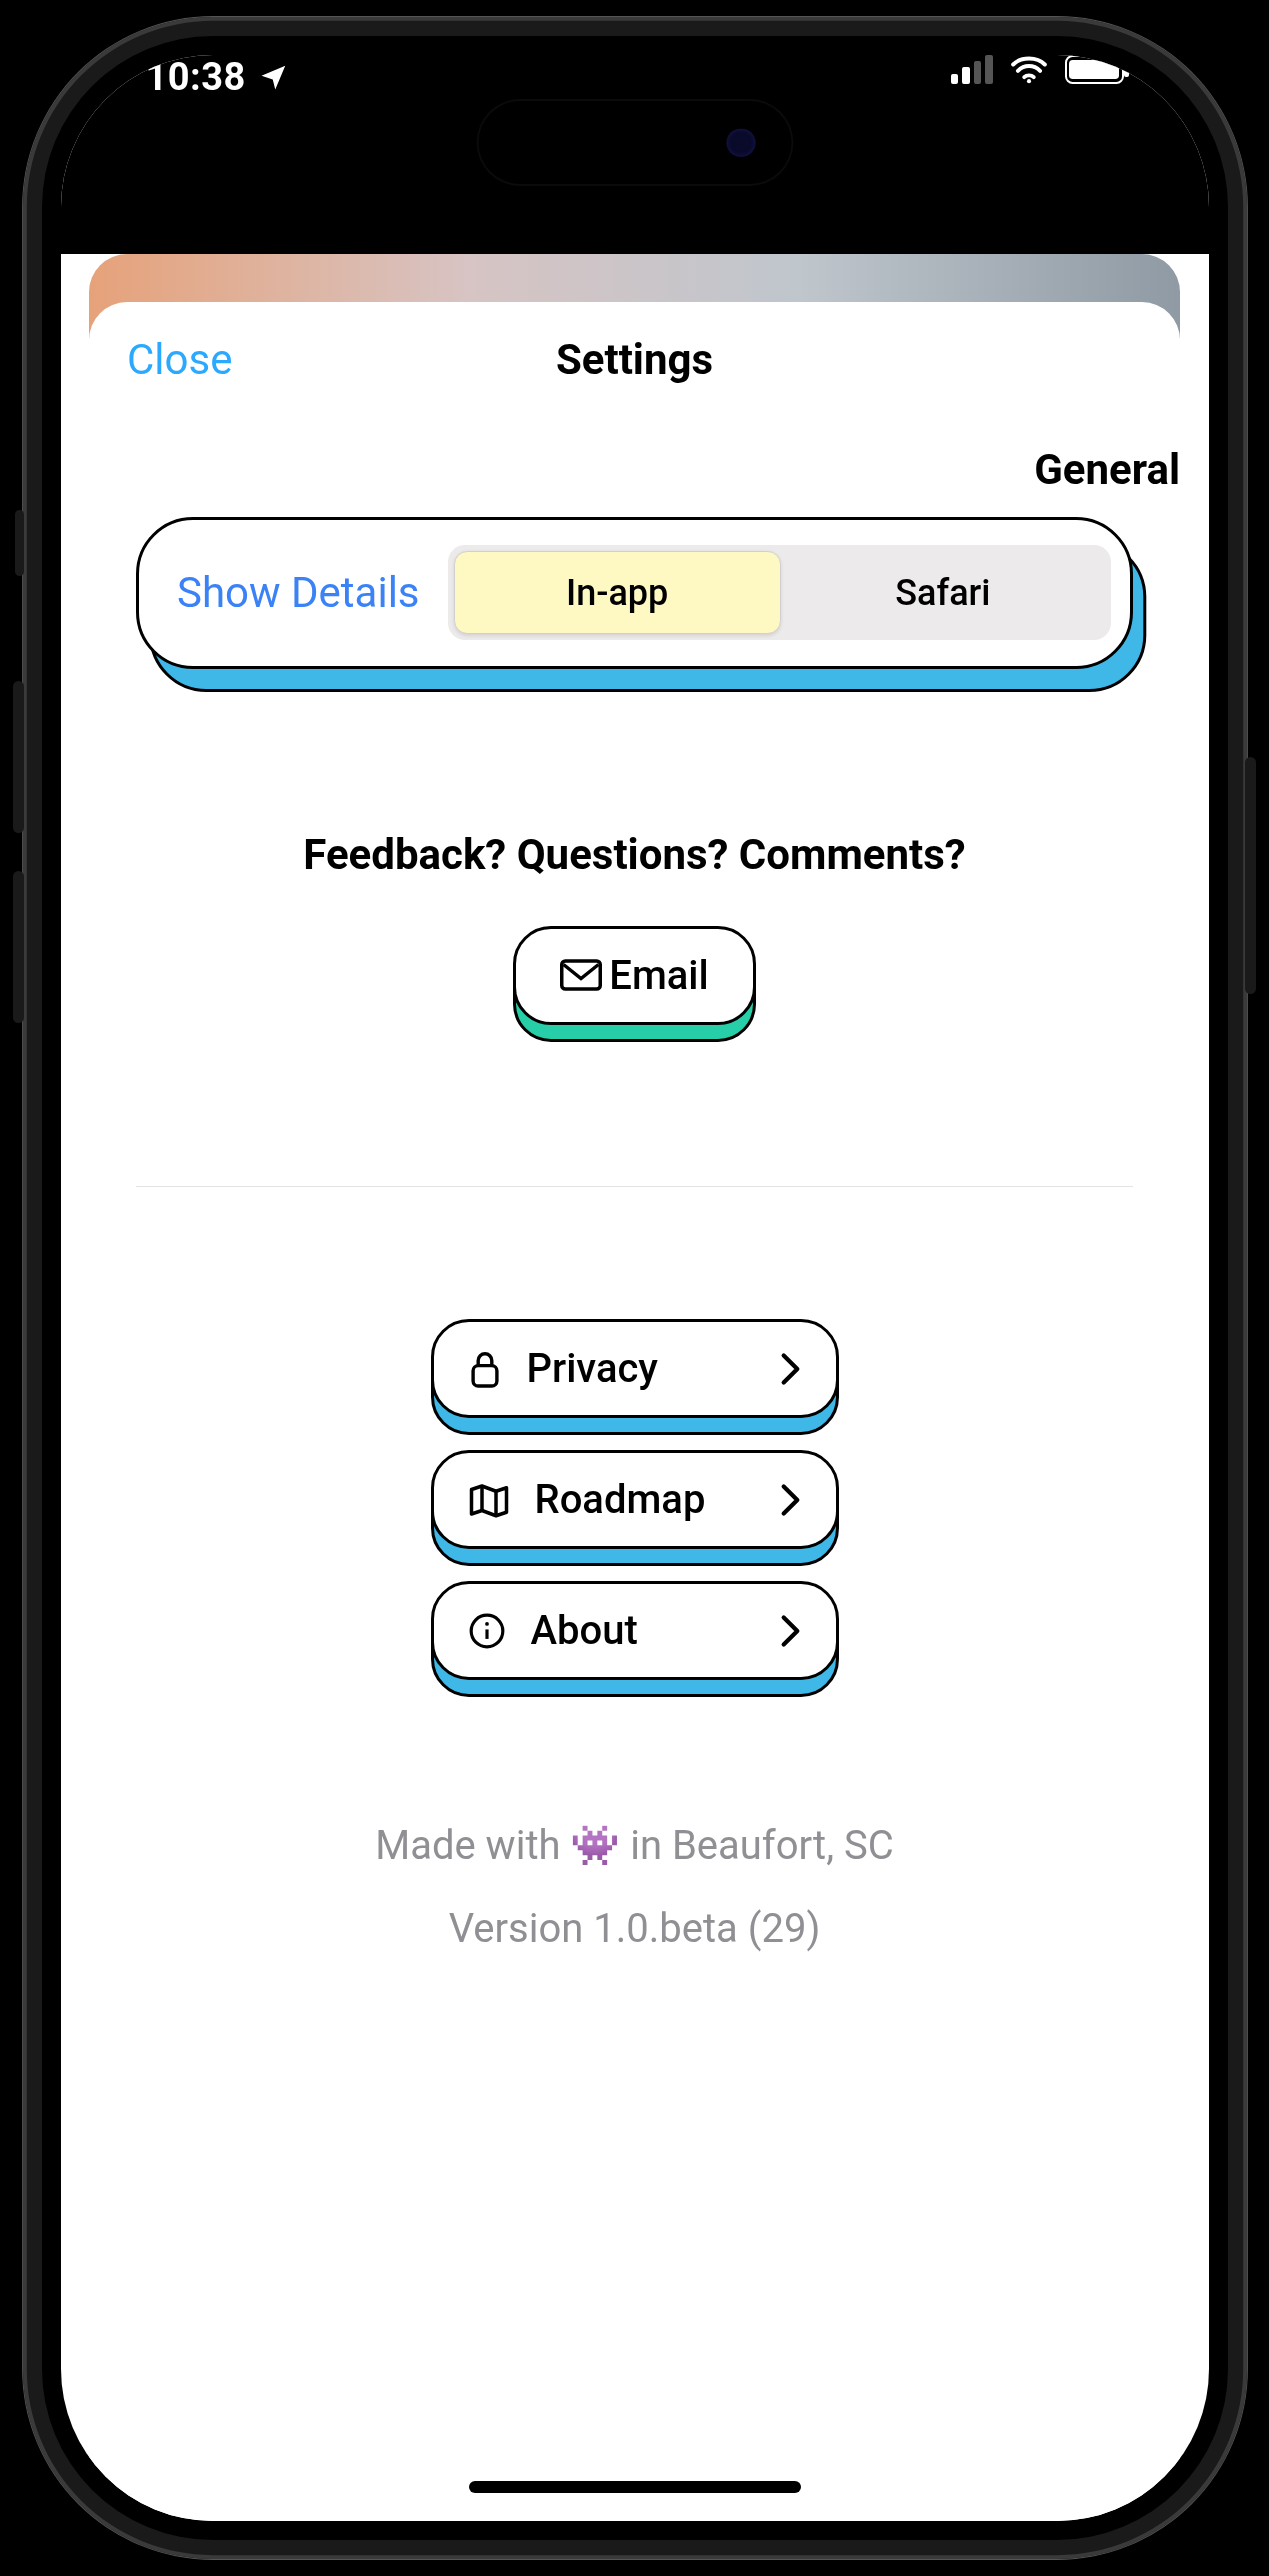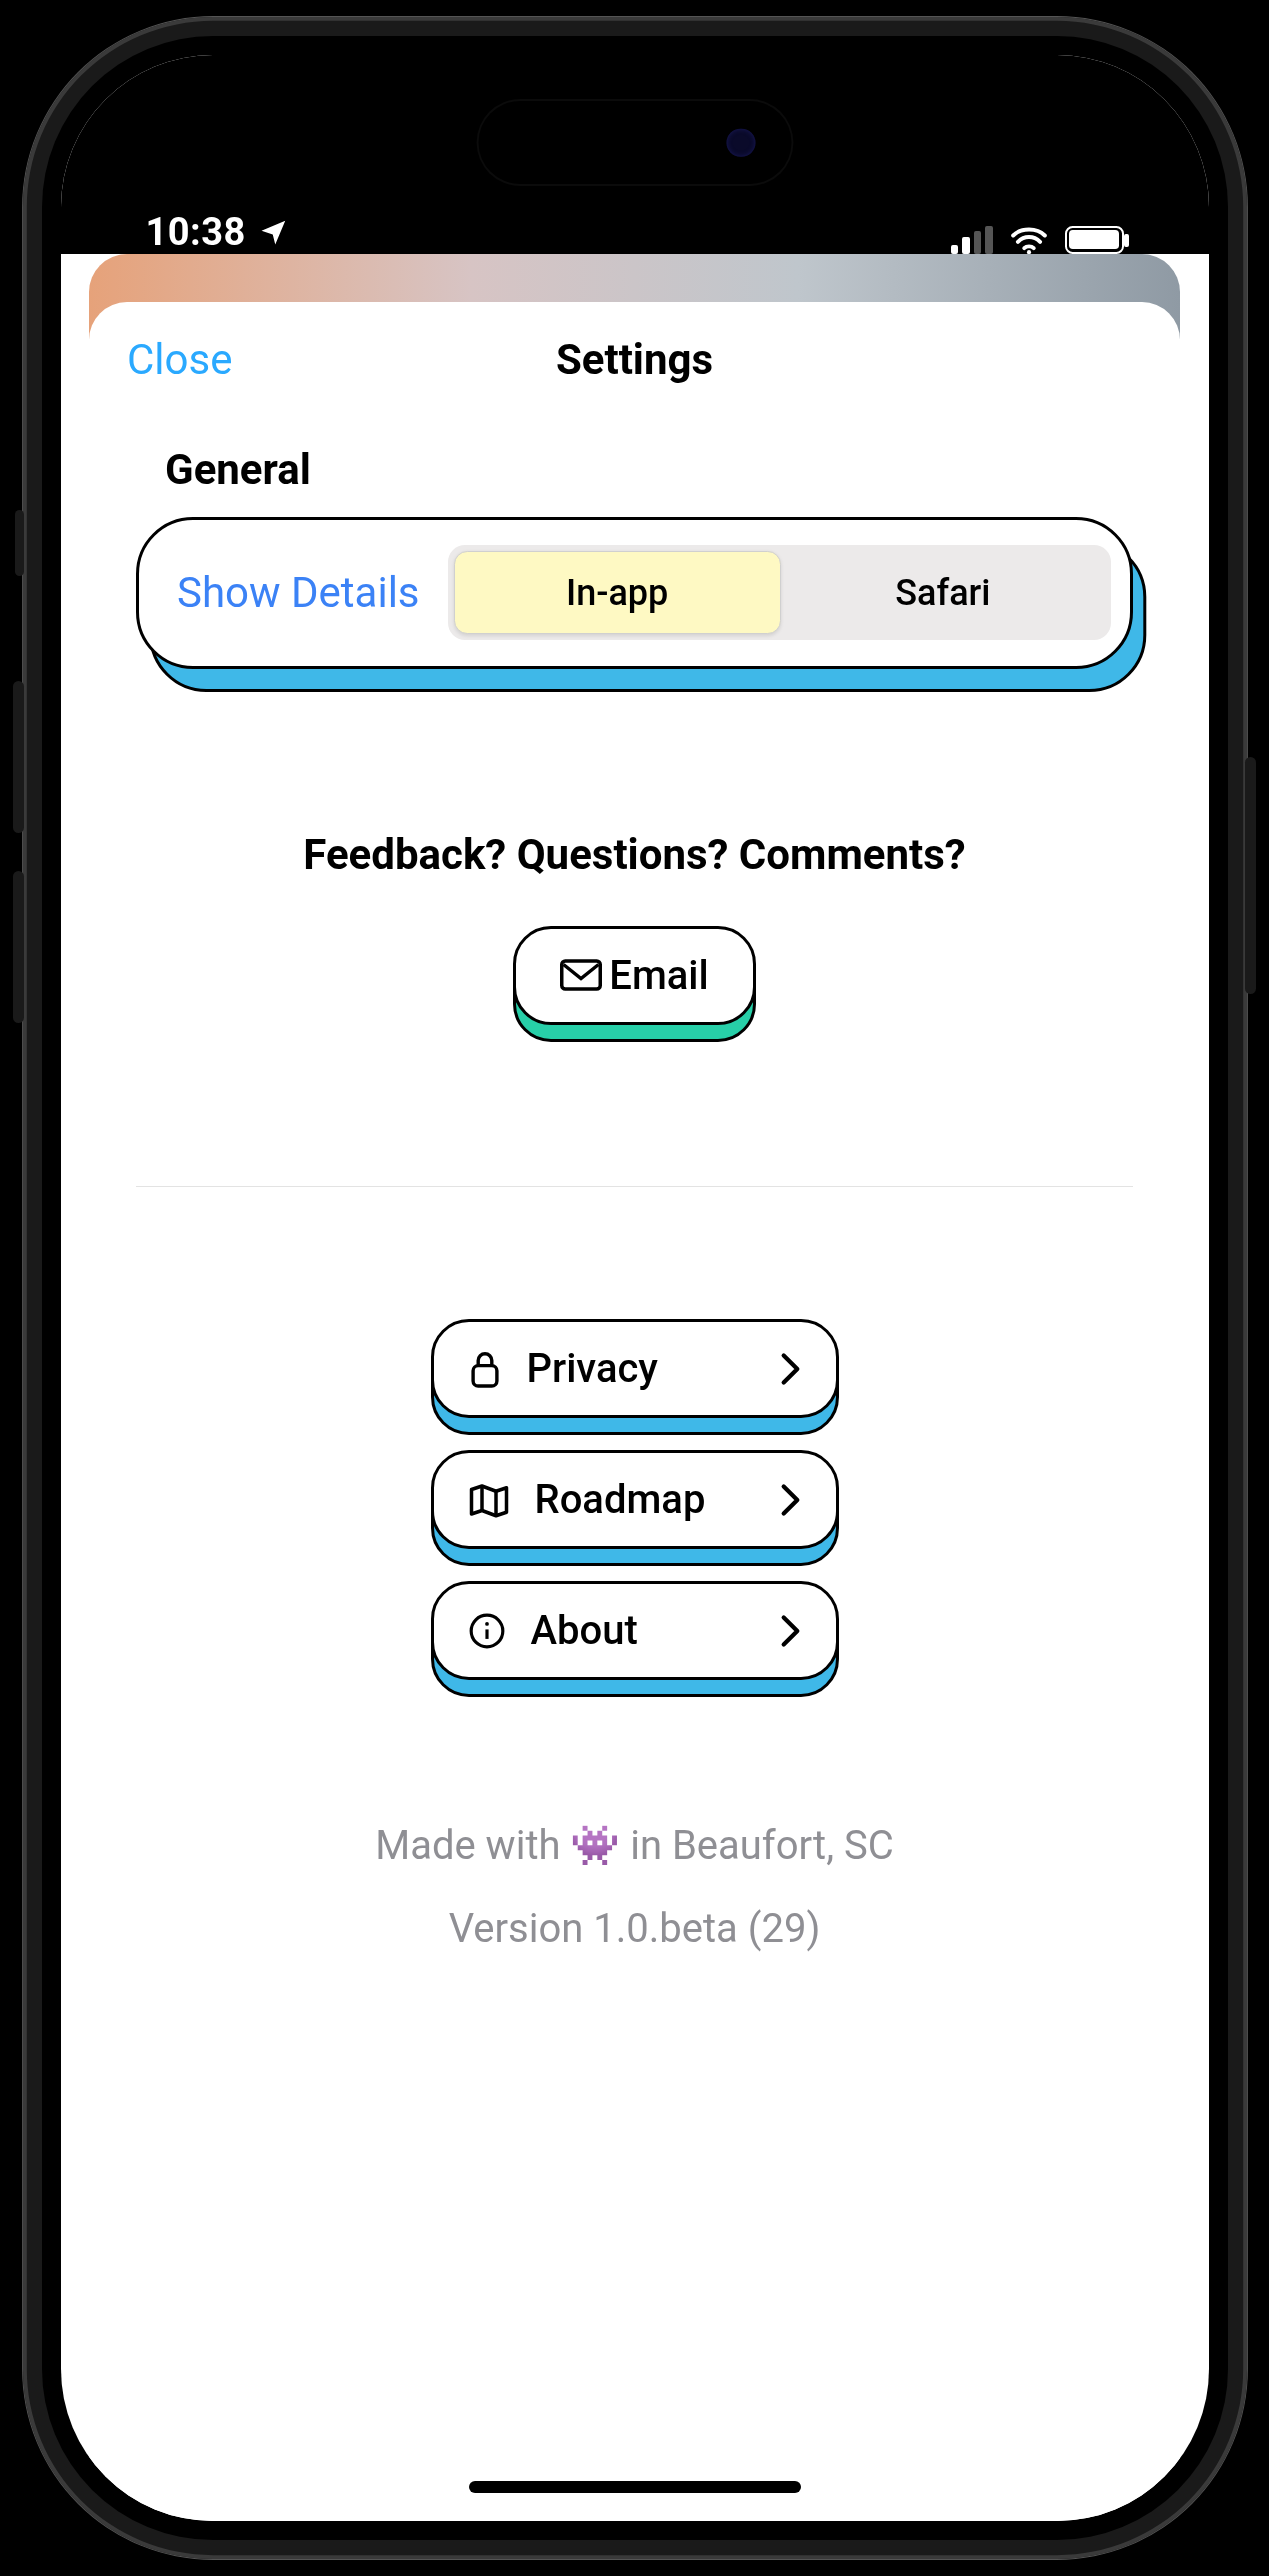--- a/index.html
+++ b/index.html
@@ -50,21 +50,21 @@
     .btn-power { right: -9.5px; top: 740px; width: 11.4px; height: 237px; }
     
     .status-bar {
       position: absolute;
       top: 0; left: 0; right: 0;
       height: 199px;
       background: #000;
       color: #fff;
       display: flex;
       justify-content: space-between;
-      align-items: flex-end;
+      align-items: flex-start;
       padding: 0 85px;
       font-size: 38px;
       font-weight: 600;
       z-index: 50;
     }
     .status-left { display: flex; align-items: center; gap: 13.3px; }
     .status-left span { font-size: 38px; font-weight: 700; letter-spacing: 0.5px; }
     .status-right { display: flex; align-items: center; gap: 17px; }
     .dynamic-island {
       position: absolute;
@@ -131,20 +131,21 @@
       font-size: 42px;
       font-weight: 700;
       color: #000;
     }
     
     .section-title {
       font-size: 42px;
       font-weight: 700;
       color: #000;
       margin: 28.5px 0 23px 76px;
+      text-align: right;
     }
     .card-shadow {
       position: absolute;
       inset: 0;
       border: 3.8px solid #000;
       border-radius: inherit;
     }
     .card-main {
       position: relative;
       background: #fff;

